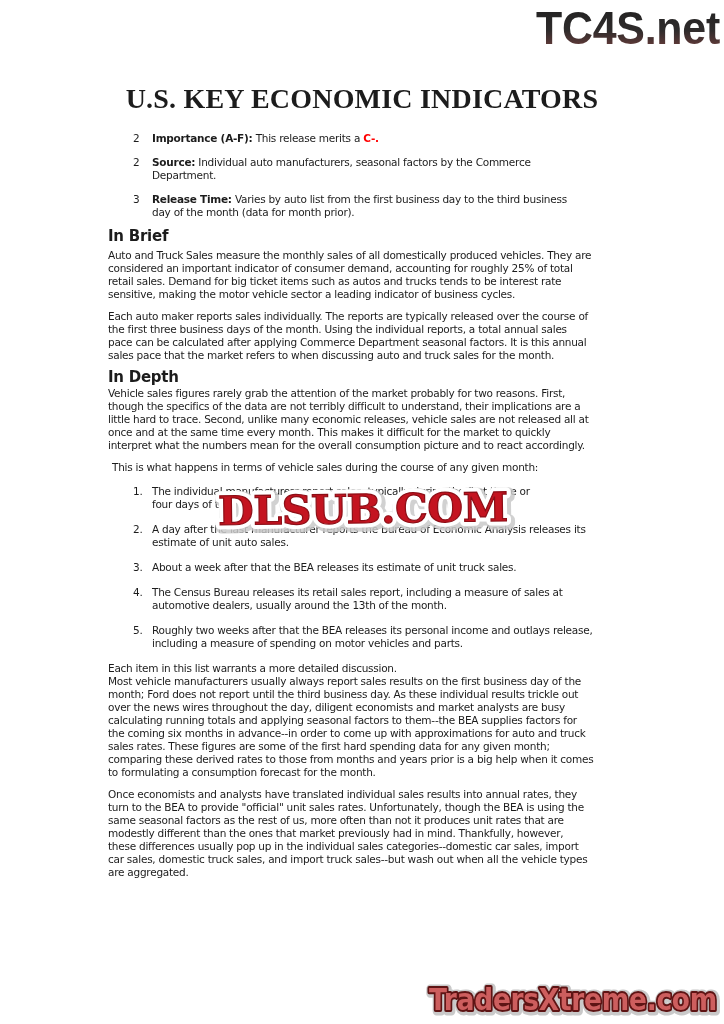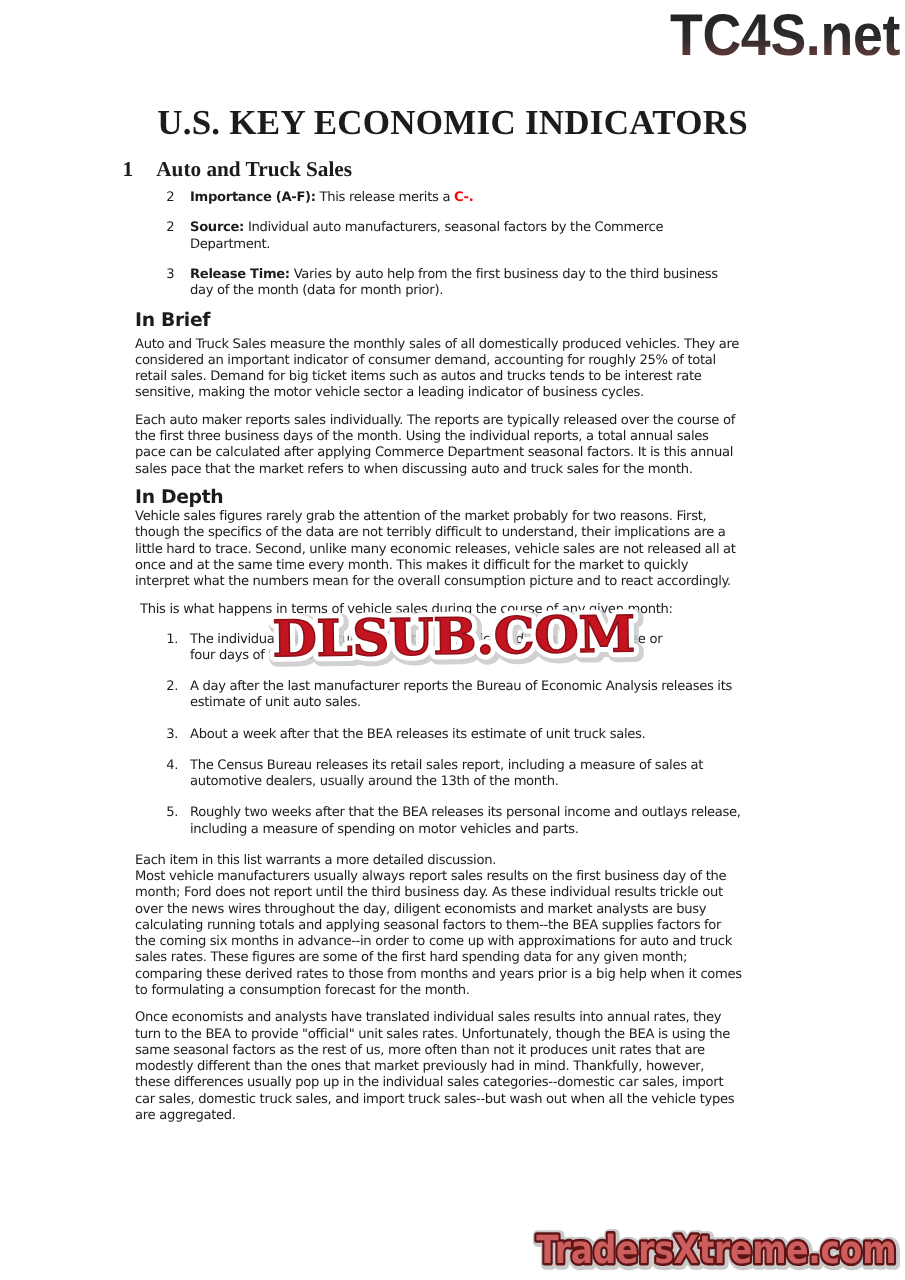--- a/index.html
+++ b/index.html
@@ -82,37 +82,34 @@
         <stop class="g-bot" offset="1"></stop>
       </linearGradient>
     </defs>
     <text class="logo-text" x="96" y="42" text-anchor="middle" textLength="184" lengthAdjust="spacingAndGlyphs" fill="url(#logoGrad)">TC4S.net</text>
   </svg>
 
   <h1 class="doc-title">U.S. KEY ECONOMIC INDICATORS</h1>
 
   <div class="content">
 
-    <div class="section-head">
-      <span class="sec-num">1</span><span>Auto and Truck Sales</span>
-    </div>
 
     <div class="meta-list">
       <div class="row">
         <span class="num">2</span>
         <div class="itext"><b class="lbl">Importance (A-F):</b><span> This release merits a </span><span class="grade">C-.</span></div>
       </div>
       <div class="row">
         <span class="num">2</span>
         <div class="itext"><b class="lbl">Source:</b><span> Individual auto manufacturers, seasonal factors by the Commerce
 Department.</span></div>
       </div>
       <div class="row">
         <span class="num">3</span>
-        <div class="itext"><b class="lbl">Release Time:</b><span> Varies by auto help from the first business day to the third business
+        <div class="itext"><b class="lbl">Release Time:</b><span> Varies by auto list from the first business day to the third business
 day of the month (data for month prior).</span></div>
       </div>
     </div>
 
     <h3 class="h-brief">In Brief</h3>
     <p class="body">Auto and Truck Sales measure the monthly sales of all domestically produced vehicles. They are
 considered an important indicator of consumer demand, accounting for roughly 25% of total
 retail sales. Demand for big ticket items such as autos and trucks tends to be interest rate
 sensitive, making the motor vehicle sector a leading indicator of business cycles.</p>
     <p class="body">Each auto maker reports sales individually. The reports are typically released over the course of

